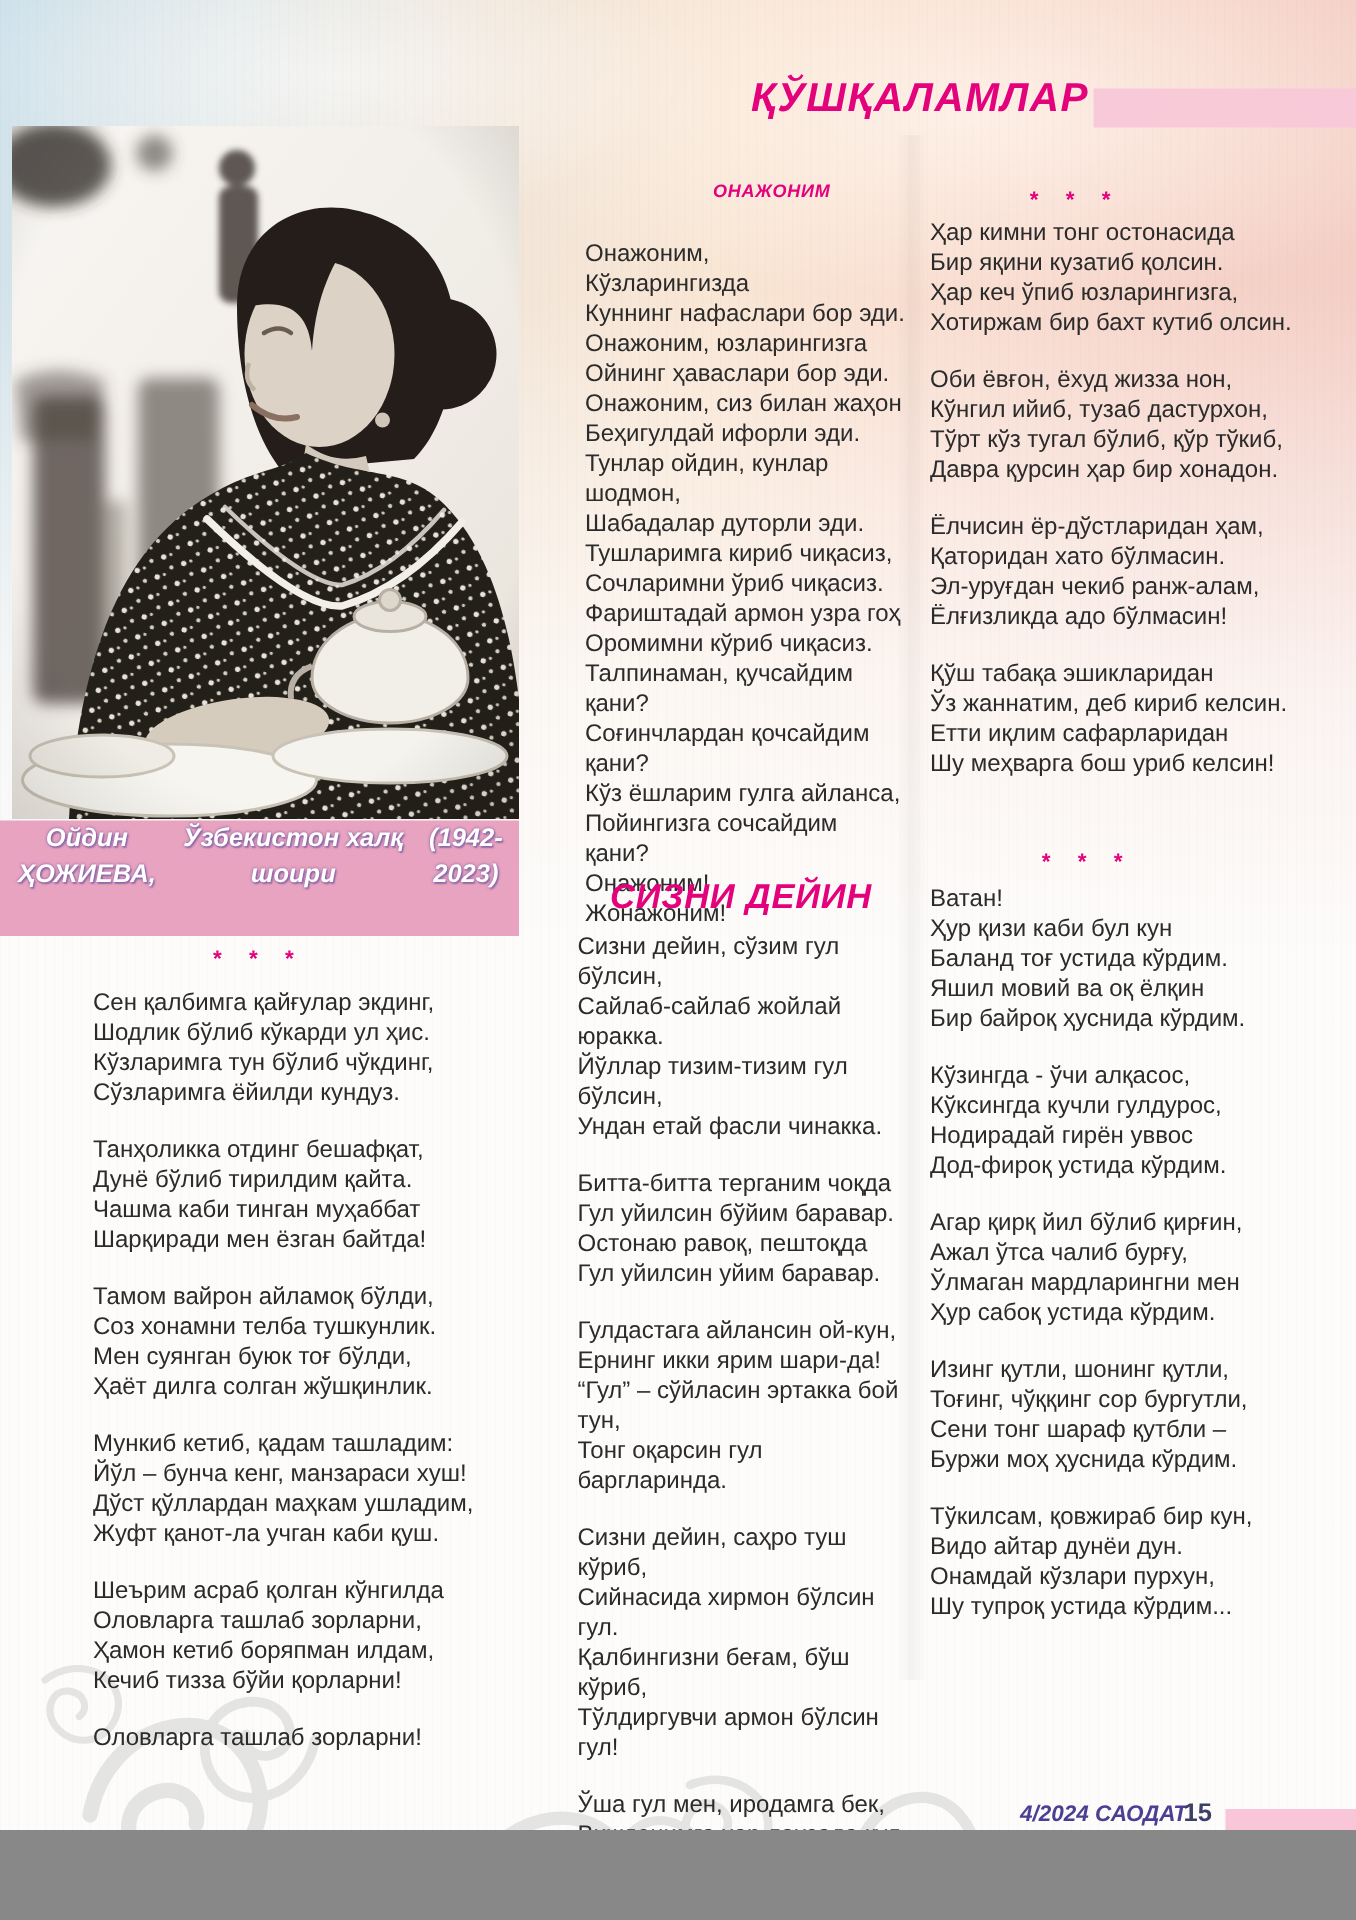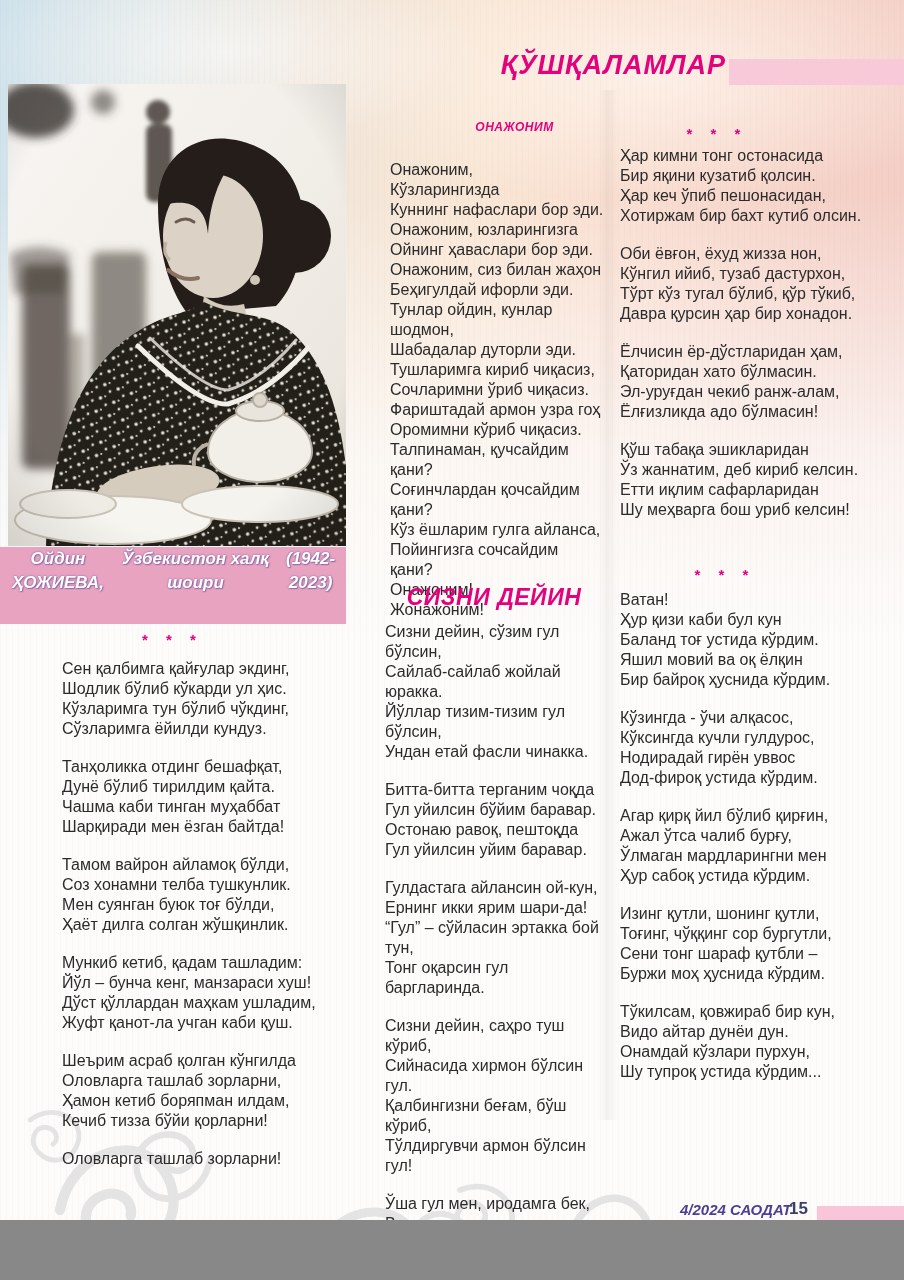--- a/index.html
+++ b/index.html
@@ -252,21 +252,21 @@
         <div class="line">Сизсиз яшаш маҳол бўлгандек,</div>
         <div class="line">Сизсиз сўлиб қолмоқ ҳам мушкул!</div>
       </div>
     </div>
 
   <div class="stars stars-r1">* * *</div>
   <div class="poem poem-r1">
       <div class="stanza">
         <div class="line">Ҳар кимни тонг остонасида</div>
         <div class="line">Бир яқини кузатиб қолсин.</div>
-        <div class="line">Ҳар кеч ўпиб пешонасидан,</div>
+        <div class="line">Ҳар кеч ўпиб юзларингизга,</div>
         <div class="line">Хотиржам бир бахт кутиб олсин.</div>
       </div>
       <div class="stanza">
         <div class="line">Оби ёвғон, ёхуд жизза нон,</div>
         <div class="line">Кўнгил ийиб, тузаб дастурхон,</div>
         <div class="line">Тўрт кўз тугал бўлиб, қўр тўкиб,</div>
         <div class="line">Давра қурсин ҳар бир хонадон.</div>
       </div>
       <div class="stanza">
         <div class="line">Ёлчисин ёр-дўстларидан ҳам,</div>

